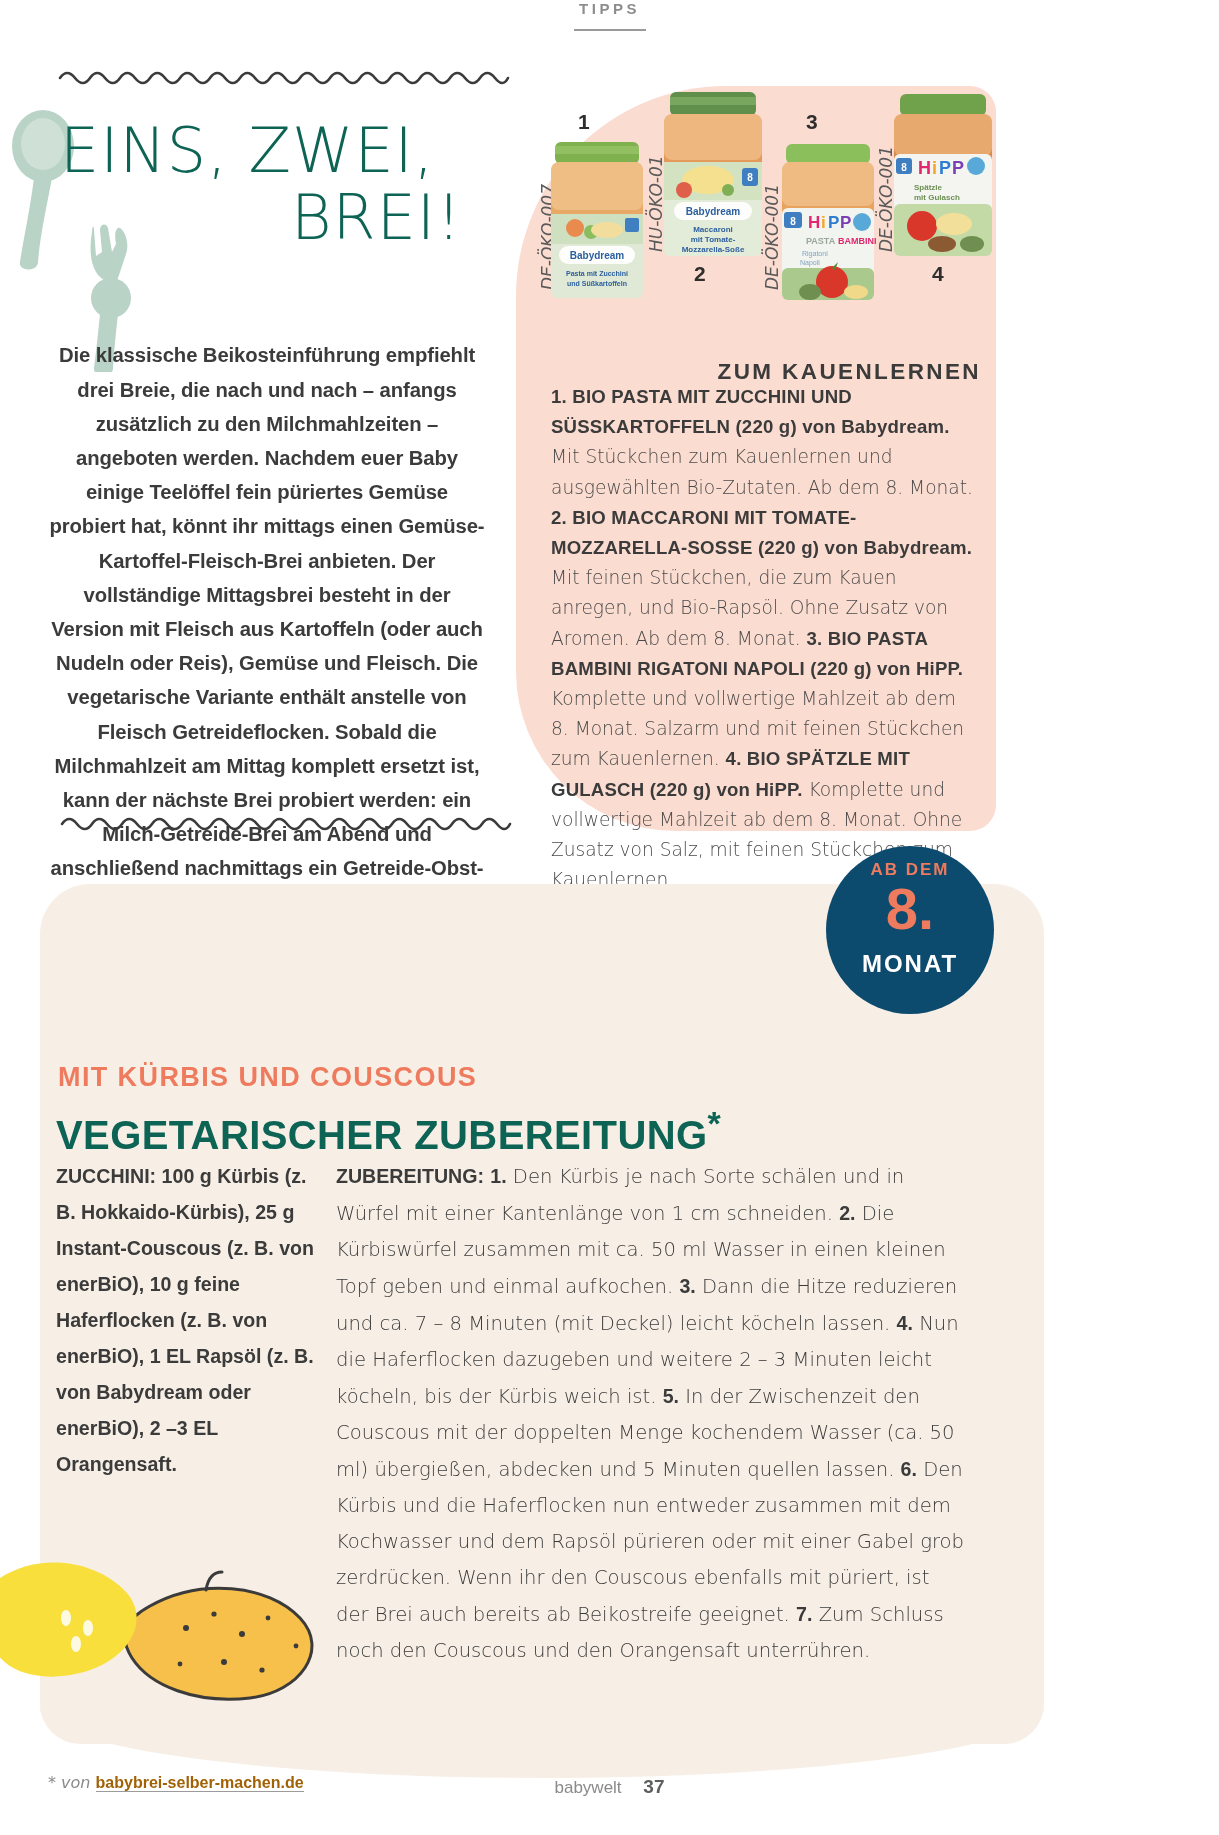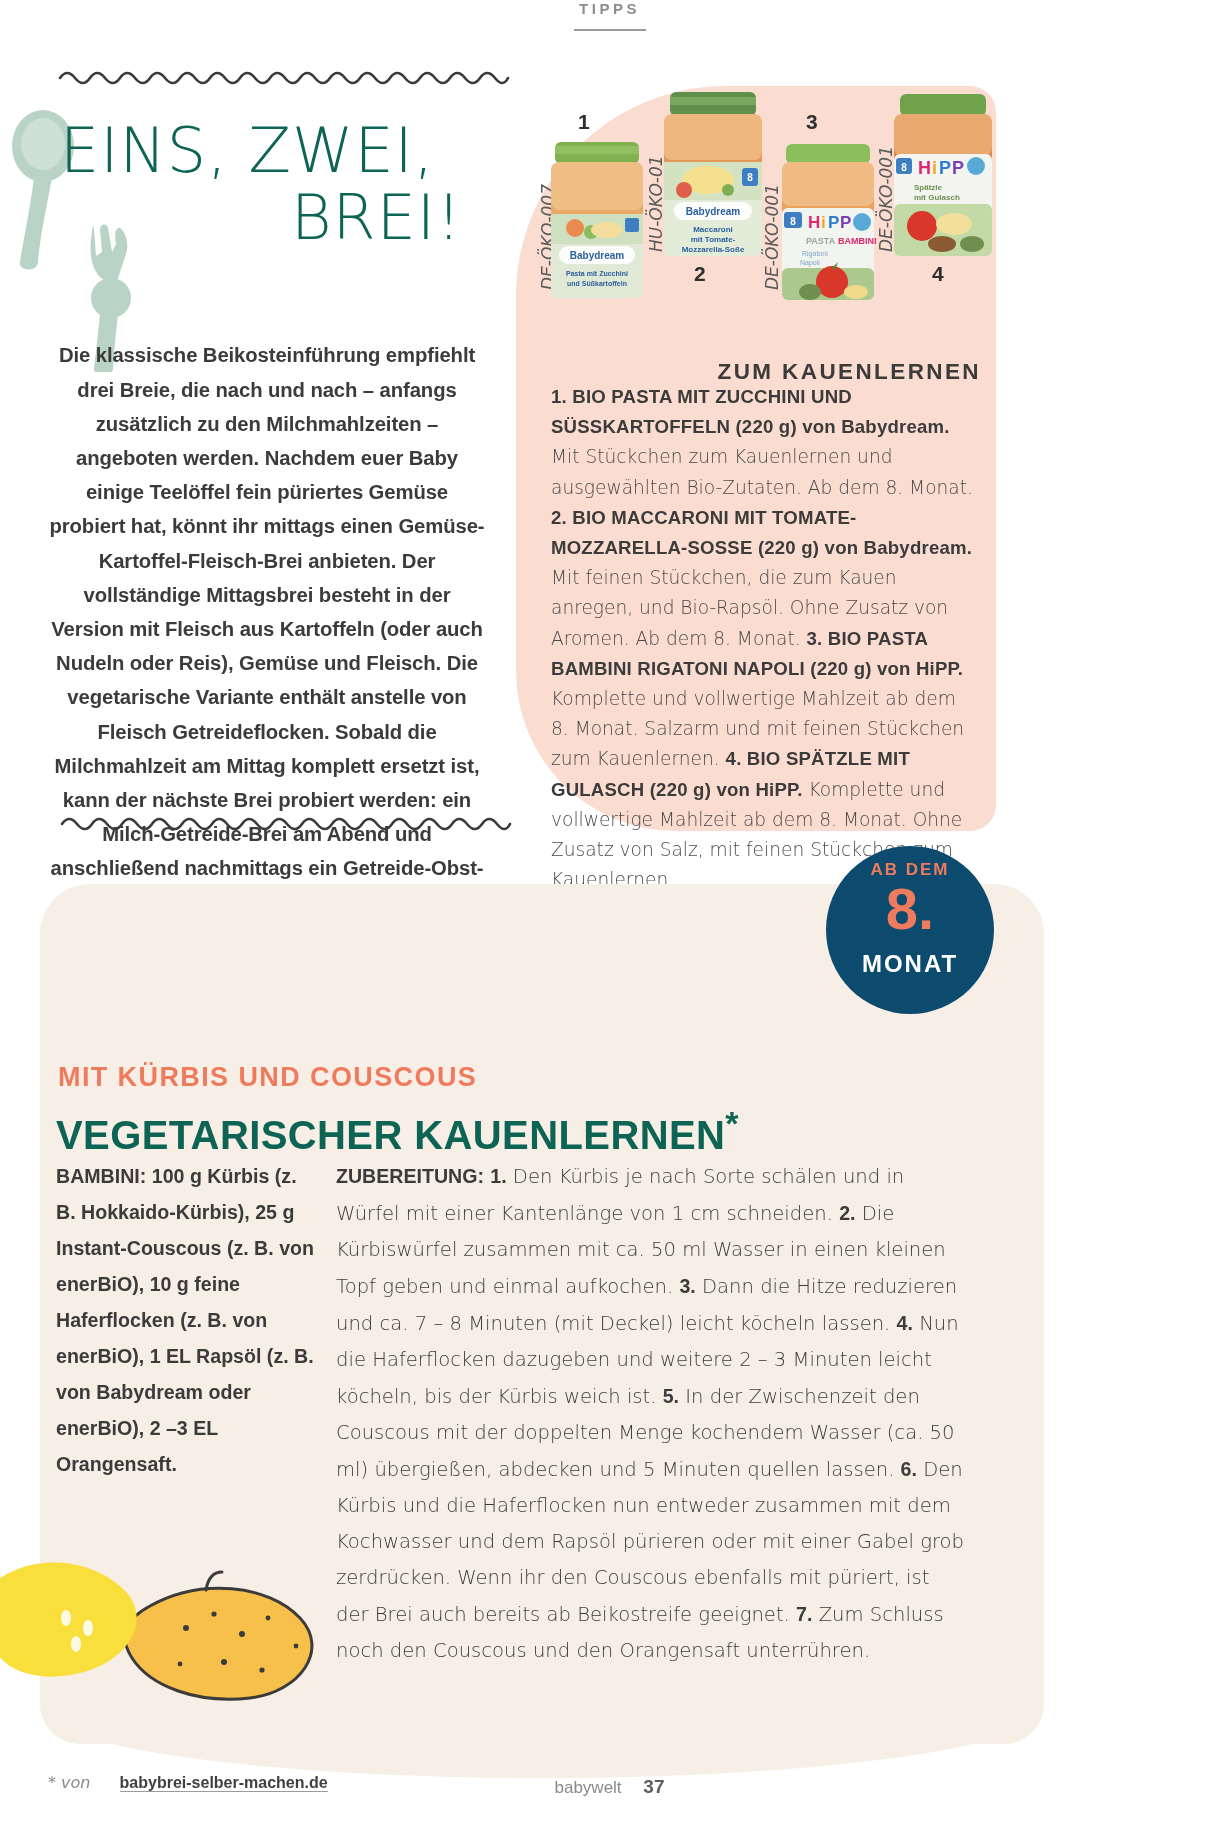--- a/index.html
+++ b/index.html
@@ -139,21 +139,21 @@
   .pumpkin{position:absolute;left:0px;top:1486px;width:360px;height:230px;}
 
   
   .foot-note{
     position:absolute;left:48px;top:1773px;
     font-size:16px;color:#8a8a8a;
     font-family:"DejaVu Sans",sans-serif;font-style:italic;font-weight:300;
   }
   .foot-note b{
     font-family:"Liberation Sans",sans-serif;font-style:normal;font-weight:700;
-    color:#404040;border-bottom:1.5px solid #9b9b9b;margin-left:24px;
+    color:#a16207;border-bottom:1.5px solid #9b9b9b;
   }
   .foot-page{
     position:absolute;left:0;top:1776px;width:1219px;text-align:center;
     font-size:17px;color:#8a8a8a;font-weight:400;
   }
   .foot-page b{color:#5e5e5e;font-weight:700;font-size:19px;margin-left:17px;}
 </style>
 </head>
 <body>
 
@@ -288,25 +288,25 @@
   <div class="card"></div>
 
   <div class="badge">
     <div class="ab">AB DEM</div>
     <div class="num">8.</div>
     <div class="mon">MONAT</div>
   </div>
 
   <div class="kicker">MIT KÜRBIS UND COUSCOUS</div>
   <div class="recipe-title">
-    <span>VEGETARISCHER KAUENLERNEN</span><span class="star">*</span>
+    <span>VEGETARISCHER ZUBEREITUNG</span><span class="star">*</span>
   </div>
 
   <div class="ingredients">
-    <b>BAMBINI:</b><span> 100 g Kürbis (z. B. Hokkaido-Kürbis), 25 g Instant-Couscous (z. B. von enerBiO), 10 g feine Haferflocken (z. B. von enerBiO), 1 EL Rapsöl (z. B. von Babydream oder enerBiO), 2 –3 EL Orangensaft.</span>
+    <b>ZUCCHINI:</b><span> 100 g Kürbis (z. B. Hokkaido-Kürbis), 25 g Instant-Couscous (z. B. von enerBiO), 10 g feine Haferflocken (z. B. von enerBiO), 1 EL Rapsöl (z. B. von Babydream oder enerBiO), 2 –3 EL Orangensaft.</span>
   </div>
 
   <div class="steps">
     <b>ZUBEREITUNG:</b>
     <b>1.</b><span> Den Kürbis je nach Sorte schälen und in Würfel mit einer Kantenlänge von 1 cm schneiden. </span><b>2.</b><span> Die Kürbiswürfel zusammen mit ca. 50 ml Wasser in einen kleinen Topf geben und einmal aufkochen. </span><b>3.</b><span> Dann die Hitze reduzieren und ca. 7 – 8 Minuten (mit Deckel) leicht köcheln lassen. </span><b>4.</b><span> Nun die Haferflocken dazugeben und weitere 2 – 3 Minuten leicht köcheln, bis der Kürbis weich ist. </span><b>5.</b><span> In der Zwischenzeit den Couscous mit der doppelten Menge kochendem Wasser (ca. 50 ml) übergießen, abdecken und 5 Minuten quellen lassen. </span><b>6.</b><span> Den Kürbis und die Haferflocken nun entweder zusammen mit dem Kochwasser und dem Rapsöl pürieren oder mit einer Gabel grob zerdrücken. Wenn ihr den Couscous ebenfalls mit püriert, ist der Brei auch bereits ab Beikostreife geeignet. </span><b>7.</b><span> Zum Schluss noch den Couscous und den Orangensaft unterrühren.</span>
   </div>
 
   <svg class="pumpkin" viewBox="0 0 360 230">
     <path d="M150,120 C200,92 268,98 300,132 C330,164 300,206 250,212 C196,218 150,200 132,172 C118,150 124,134 150,120 Z" fill="#f6c04a" stroke="#3b3b3b" stroke-width="3"></path>
     <path d="M206,104 C208,92 214,86 222,86" fill="none" stroke="#3b3b3b" stroke-width="3" stroke-linecap="round"></path>

